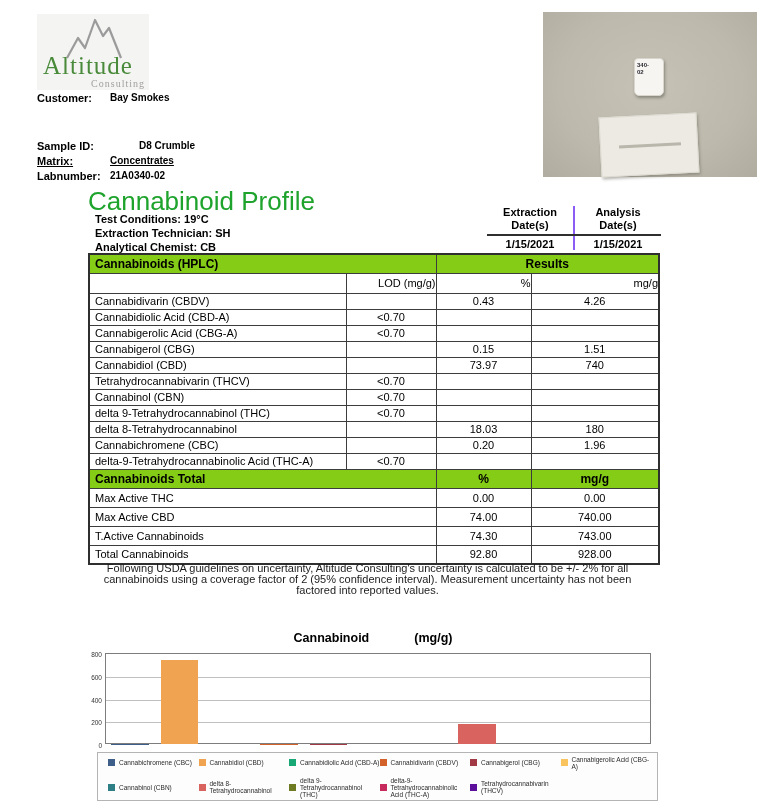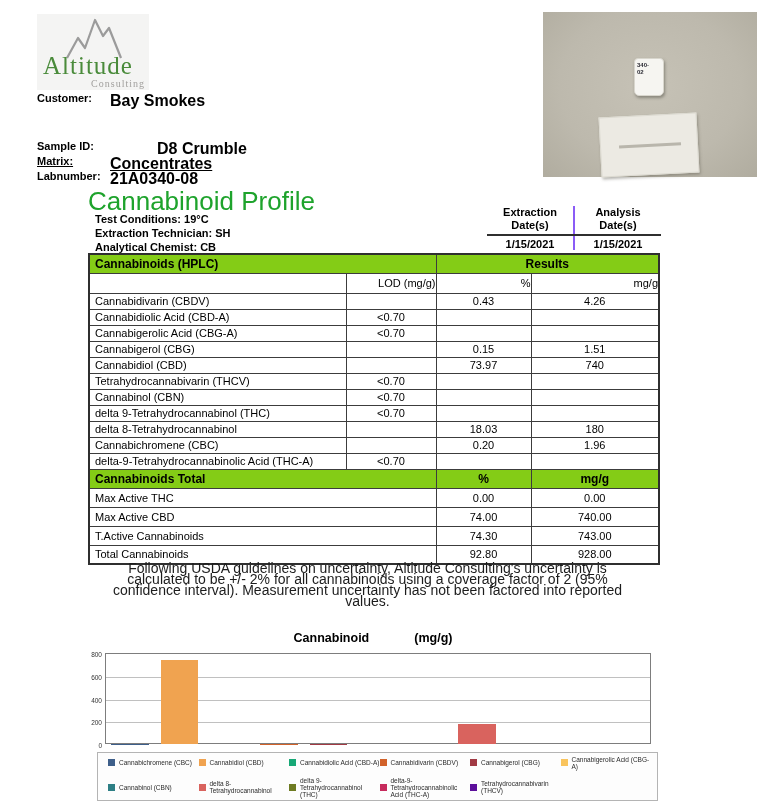--- a/index.html
+++ b/index.html
@@ -7,21 +7,21 @@
   .page { position:relative; width:761px; height:806px; background:#fff; overflow:hidden; }
 
   
   .logo-box { position:absolute; left:37px; top:14px; width:112px; height:76px; background:#f4f4f3; }
   .logo-mountain { position:absolute; left:28px; top:2px; }
   .logo-brand { position:absolute; left:6px; top:38px; font-family:"Liberation Serif", serif; font-size:25px; color:#4a8b3b; letter-spacing:1px; }
   .logo-sub { position:absolute; left:0; top:64px; width:108px; text-align:right; font-family:"Liberation Serif", serif; font-size:10px; color:#a2a09e; letter-spacing:1px; }
 
   
   .field-label { position:absolute; font-size:11px; font-weight:bold; }
-  .field-value { position:absolute; font-size:16px; font-weight:bold; }
+  .field-value { position:absolute; font-size:10px; font-weight:bold; }
 
   
   .photo { position:absolute; left:543px; top:12px; width:214px; height:165px;
            background:radial-gradient(ellipse at 50% 45%, #c6c2b6 0%, #bdb9ad 60%, #b0ac9f 100%); }
   .photo-jar { position:absolute; left:91px; top:46px; width:30px; height:38px; background:#f6f5f1;
                border-radius:4px 4px 5px 5px; box-shadow:1px 2px 3px rgba(90,88,78,.55); border:1px solid #d8d6cd; }
   .photo-jar-label { position:absolute; left:2px; top:3px; width:24px; font-size:6px; line-height:7px; color:#2a2a33; font-weight:bold; }
   .photo-card { position:absolute; left:57px; top:103px; width:98px; height:60px; background:#eceae3;
                 transform:rotate(-3deg); box-shadow:1px 2px 3px rgba(90,88,78,.45); border:1px solid #dcdad1; }
   .photo-card-line { position:absolute; left:18px; top:28px; width:62px; height:3px; background:#b9b6ac; }
@@ -44,21 +44,21 @@
   .main-table td { border:1.5px solid #3c3c3c; font-size:11px; overflow:hidden; white-space:nowrap; }
   .main-table { border:2px solid #2f2f2f; }
   .green { background:#84cc16; font-weight:bold; }
   .cell-name { text-align:left; padding:1px 5px; height:16px; }
   .cell-num { text-align:center; padding:1px 2px; }
   .sec-hdr td { height:19px; font-size:12px; }
   .col-hdr td { height:20px; font-weight:normal; text-align:right; }
   .tot-row td { height:19px; }
 
   
-  .footnote { position:absolute; left:95px; top:563px; width:545px; text-align:center; font-size:14px; line-height:11px; color:#1c1c1c; }
+  .footnote { position:absolute; left:95px; top:563px; width:545px; text-align:center; font-size:11px; line-height:11px; color:#1c1c1c; }
 
   
   .chart-title { position:absolute; left:88px; top:631px; width:570px; display:flex; justify-content:center; gap:45px; font-size:12.5px; font-weight:bold; }
   .plot { position:absolute; left:105px; top:653px; width:546px; height:91px; border:1px solid #7d7d7d; background:#fff; }
   .gridline { position:absolute; left:0; width:100%; height:1px; background:#c0c0c0; }
   .ytick { position:absolute; right:548px; width:30px; text-align:right; font-size:6.5px; color:#333; transform:translateY(-3px); }
   .bars { position:absolute; left:105px; top:653px; width:546px; height:91px; display:flex; align-items:flex-end; }
   .bar-slot { flex:1; display:flex; justify-content:center; align-items:flex-end; height:100%; }
   .bar { width:76%; }
 
@@ -78,25 +78,25 @@
     <svg class="logo-mountain" width="60" height="44" viewBox="0 0 60 44">
       <polyline points="2,42 13,22 20,32 30,4 38,20 44,12 56,42" fill="none" stroke="#9b9b9b" stroke-width="2.2" stroke-linejoin="round"></polyline>
     </svg>
     <div class="logo-brand">Altitude</div>
     <div class="logo-sub">Consulting</div>
   </div>
 
   <div class="field-label" style="left:37px; top:92px;">Customer:</div>
   <div class="field-value" style="left:110px; top:92px;">Bay Smokes</div>
   <div class="field-label" style="left:37px; top:140px;">Sample ID:</div>
-  <div class="field-value" style="left:128px; top:140px;padding-left:29px;">D8 Crumble</div>
+  <div class="field-value" style="left:110px; top:140px;padding-left:29px;">D8 Crumble</div>
   <div class="field-label" style="left:37px; top:155px;text-decoration:underline;">Matrix:</div>
   <div class="field-value" style="left:110px; top:155px;text-decoration:underline;">Concentrates</div>
   <div class="field-label" style="left:37px; top:170px;">Labnumber:</div>
-  <div class="field-value" style="left:110px; top:170px;">21A0340-08</div>
+  <div class="field-value" style="left:110px; top:170px;">21A0340-02</div>
 
   <div class="photo">
     <div class="photo-jar">
       <div class="photo-jar-label" style="white-space:pre-line;">340-
 02</div>
     </div>
     <div class="photo-card">
       <div class="photo-card-line"></div>
     </div>
   </div>

